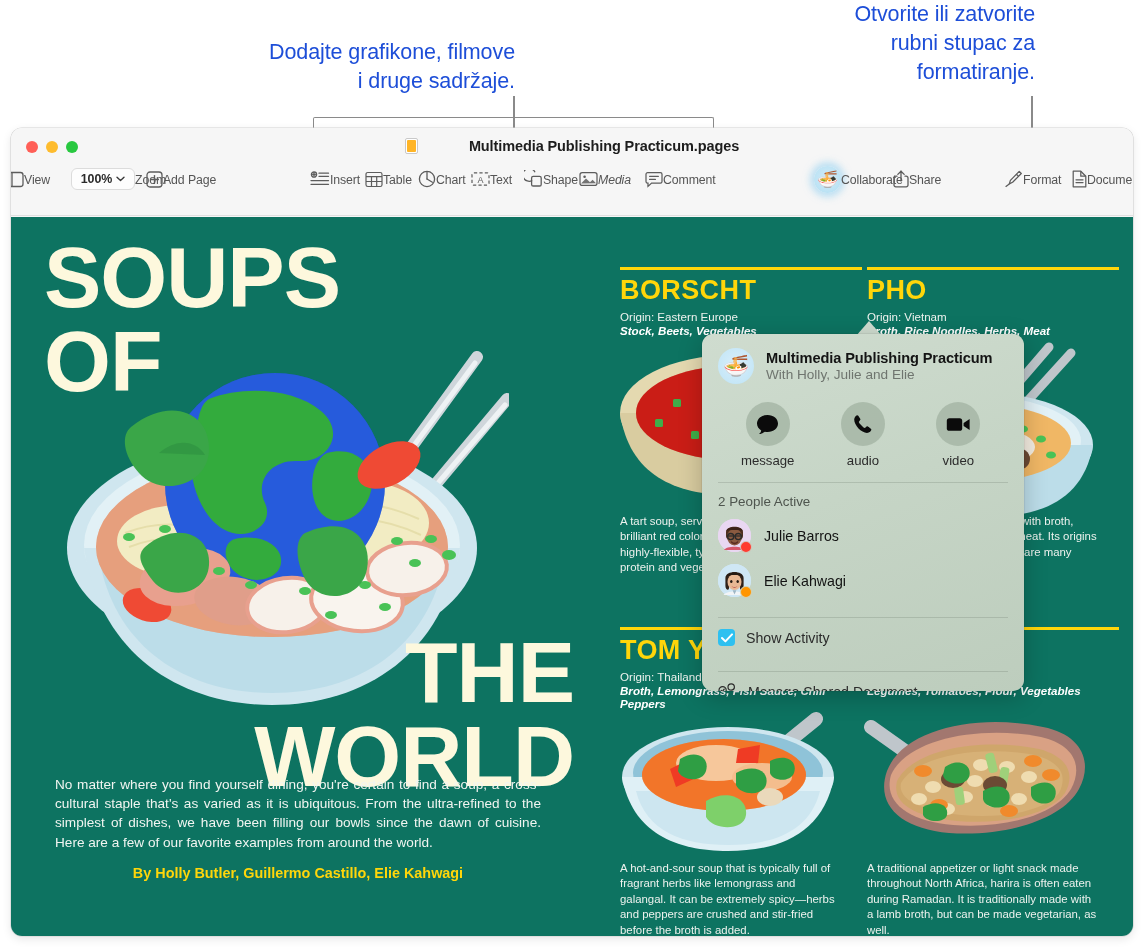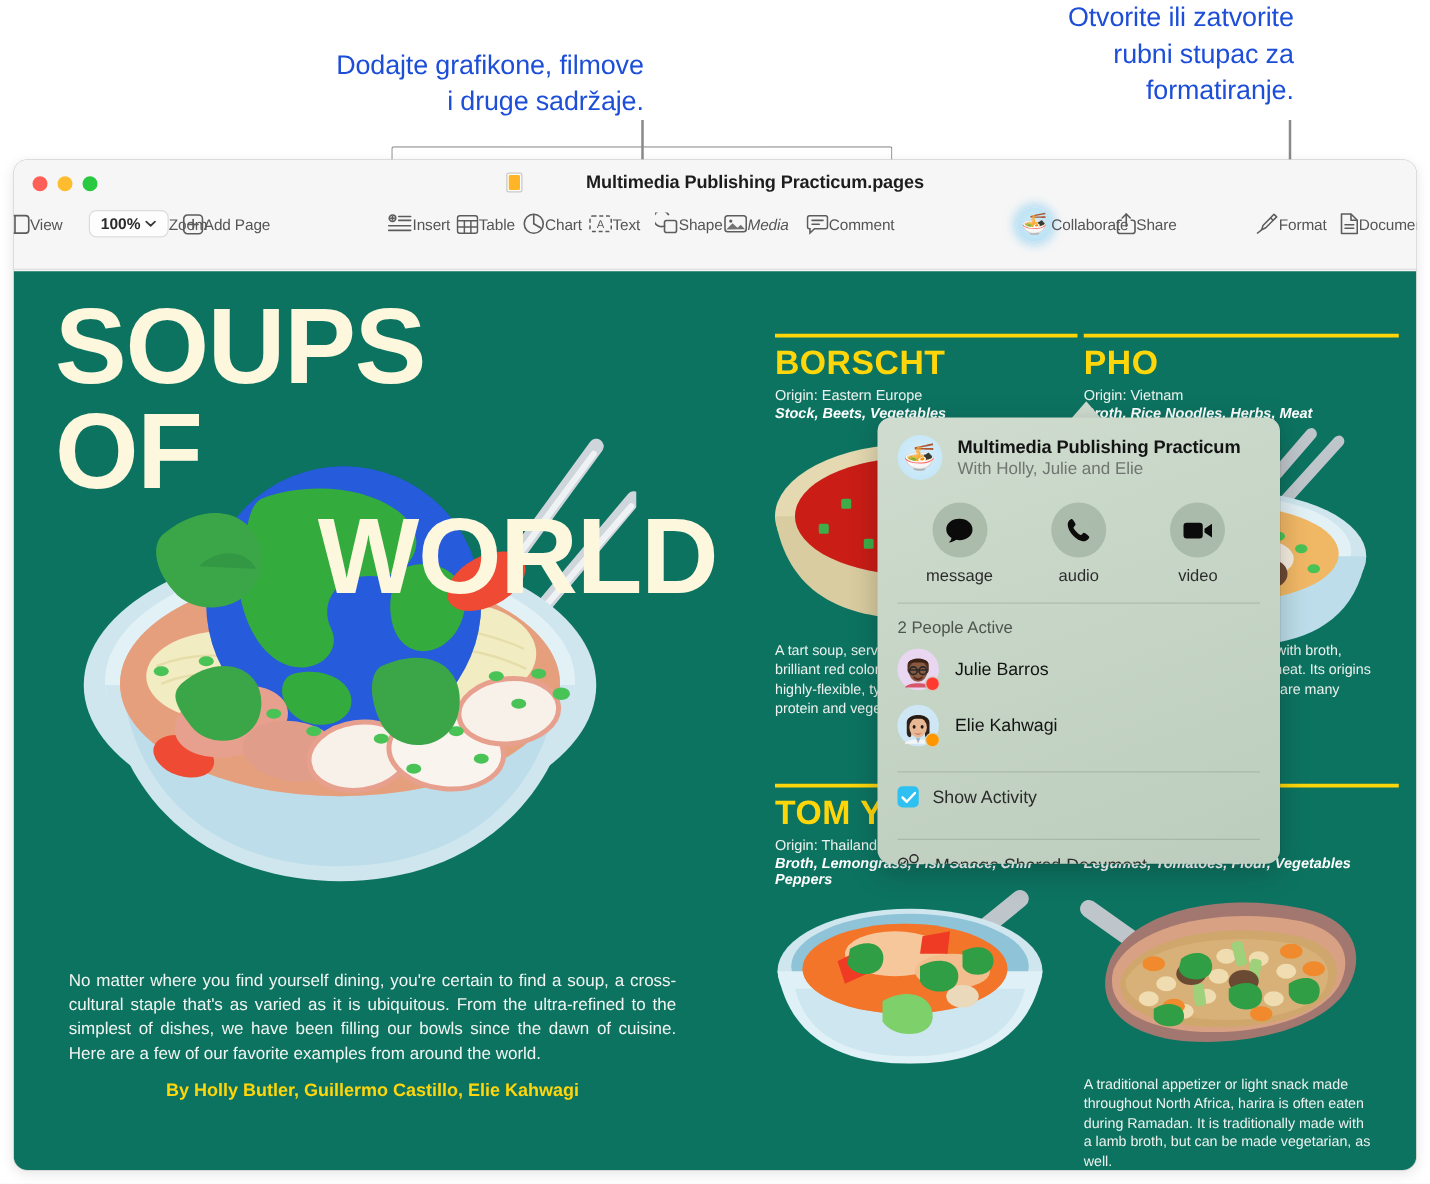--- a/index.html
+++ b/index.html
@@ -513,20 +513,21 @@
             <path d="M86 214 C 116 188 152 200 150 232 C 148 262 110 268 94 248 C 80 230 78 222 86 214 Z"></path>
           </g>
           <g fill="#2e9140" opacity=".65">
             <path d="M100 120 C 118 104 138 108 146 122"></path>
           </g>
         </svg>
 
         <div id="cover-title">
           <span class="l1">SOUPS</span>
           <span class="l2">OF</span>
+          <span class="l3">THE</span>
           <span class="l4">WORLD</span>
         </div>
       </div>
 
       <div id="cover-body">No matter where you find yourself dining, you're certain to find a soup, a cross-cultural staple that's as varied as it is ubiquitous. From the ultra-refined to the simplest of dishes, we have been filling our bowls since the dawn of cuisine. Here are a few of our favorite examples from around the world.</div>
       <div id="cover-byline">By Holly Butler, Guillermo Castillo, Elie Kahwagi</div>
 
       <div class="article" style="left:609px; top:50px; width:242px;">
         <div class="art-rule"></div>
         <div class="art-title">BORSCHT</div>
@@ -602,20 +603,21 @@
         <path d="M50 64 L74 52 L78 72 L56 82 Z" fill="#ef3b24"></path>
         <path d="M118 44 L140 40 L138 58 L116 58 Z" fill="#ef3b24"></path>
         <path d="M86 96 C 106 84 128 92 126 110 C 124 126 94 126 86 112 Z" fill="#7ed06a"></path>
         <ellipse cx="150" cy="92" rx="13" ry="9" fill="#ead9bb"></ellipse>
         <g fill="#2f9e44">
           <path d="M60 54 C 76 44 90 52 86 66 C 82 78 62 76 58 66 Z"></path>
           <path d="M116 68 C 134 58 150 66 146 80 C 142 92 120 90 116 80 Z"></path>
           <path d="M150 56 C 166 48 178 56 174 68 C 170 78 152 76 150 68 Z"></path>
         </g>
       </svg>
+      <div class="art-desc" style="position:absolute; left:609px; top:644px; width:222px;">A hot-and-sour soup that is typically full of fragrant herbs like lemongrass and galangal. It can be extremely spicy—herbs and peppers are crushed and stir-fried before the broth is added.</div>
 
       <div class="article" style="left:856px; top:410px; width:252px;">
         <div class="art-rule"></div>
         <div class="art-title">HARIRA</div>
         <div class="art-origin">Origin: North Africa</div>
         <div class="art-ingredients">Legumes, Tomatoes, Flour, Vegetables</div>
       </div>
       <svg class="art-art" style="left:846px; top:488px; width:244px; height:146px;" viewBox="0 0 244 146">
         <g stroke="#bfc6cb" stroke-width="14" stroke-linecap="round">
           <line x1="14" y1="22" x2="76" y2="66"></line>

